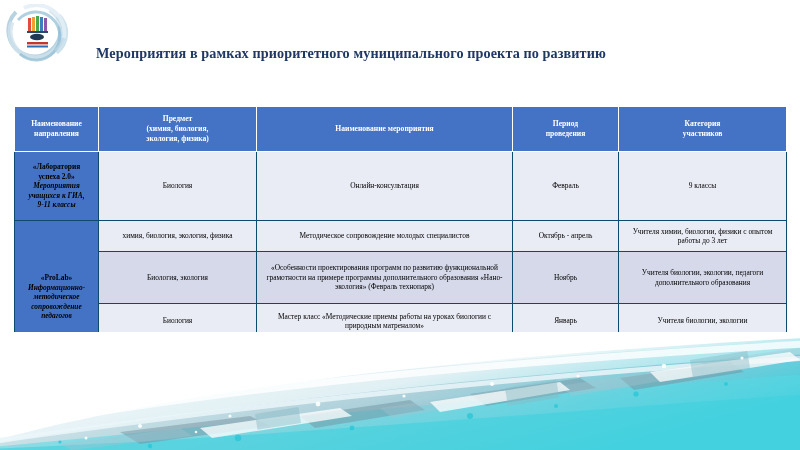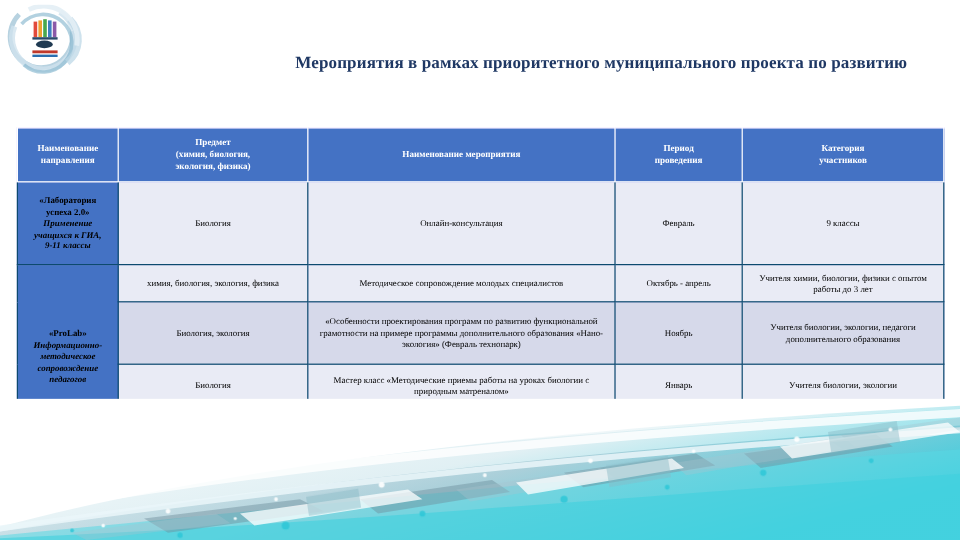--- a/index.html
+++ b/index.html
@@ -15,21 +15,21 @@
   .deco{position:absolute;left:0;right:0;bottom:0;height:118px;overflow:hidden;pointer-events:none;}
   .deco svg{position:absolute;left:0;bottom:0;width:800px;height:118px;display:block;}
 
   
   .logo{position:absolute;left:6px;top:4px;width:64px;height:62px;}
   .logo svg{display:block;width:64px;height:62px;}
 
   
   .title{
     position:absolute;left:96px;top:44px;width:660px;
-    text-align:right;color:#1F3864;
+    text-align:left;color:#1F3864;
     font-weight:bold;font-size:14.2px;line-height:19px;
     letter-spacing:.1px;
   }
   .title .l2{display:block;}
 
   
   .tbl-wrap{position:absolute;left:14px;top:106px;width:772px;}
   table.grid{
     border-collapse:collapse;width:772px;table-layout:fixed;
     background:#c4b5fd;
@@ -132,21 +132,21 @@
             <span>участников</span>
           </th>
         </tr>
       </thead>
       <tbody>
 
         <tr class="r1">
           <td class="sect" rowspan="1">
             <span class="rm">«Лаборатория</span>
             <span class="rm">успеха 2.0»</span>
-            <span class="it">Применение</span>
+            <span class="it">Мероприятия</span>
             <span class="it">учащихся к ГИА,</span>
             <span class="it">9-11 классы</span>
           </td>
           <td class="body">Биология</td>
           <td class="body">Онлайн-консультация</td>
           <td class="body">Февраль</td>
           <td class="body">9 классы</td>
         </tr>
 
         <tr class="r2">

